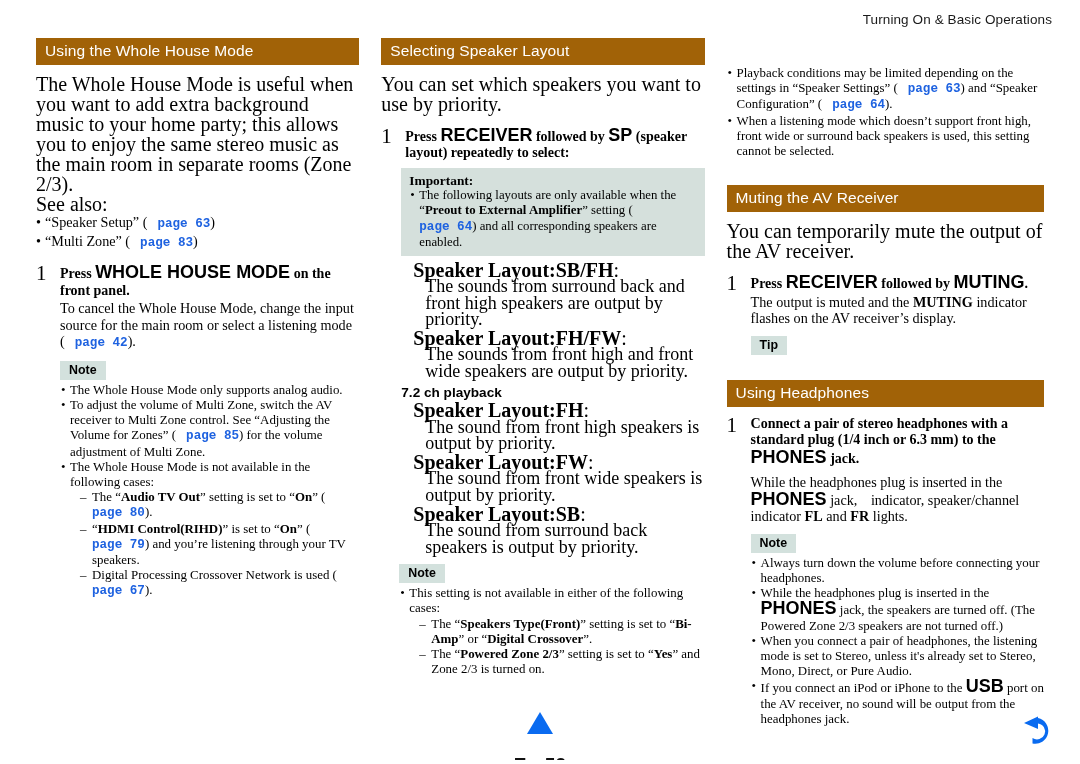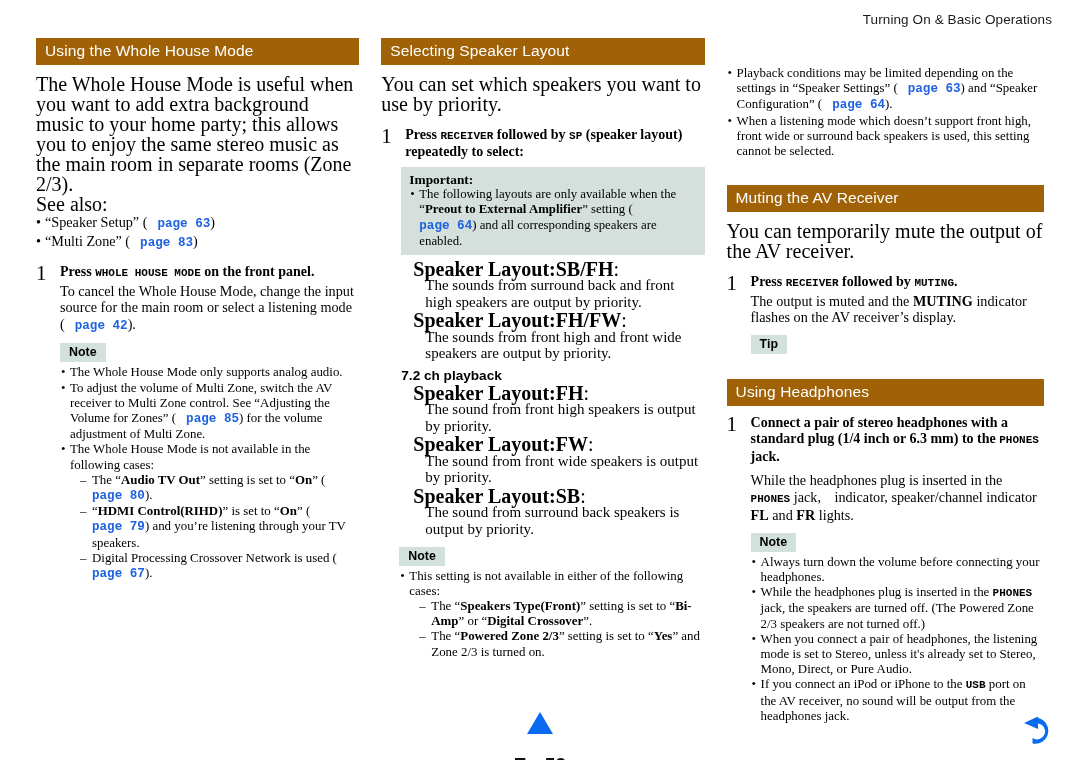--- a/index.html
+++ b/index.html
@@ -95,23 +95,23 @@
     font-weight: normal;
     padding-top: 0px;
   }
   .step-body { flex: 1; }
   .step-head {
     font-weight: bold;
     font-size: 14px;
     line-height: 16.4px;
   }
   .sans-b {
-    font-family: Liberation Mono, monospace;
-    font-weight: bold;
-    font-size: 11px;
+    font-family: Liberation Sans, sans-serif;
+    font-weight: bold;
+    font-size: 18px;
   }
   .serif-b { font-weight: bold; }
   .step-text {
     font-size: 14.2px;
     line-height: 16.6px;
     margin-top: 1px;
   }
 
   
   .badge {
@@ -172,21 +172,21 @@
     font-size: 13.6px;
     margin: 6px 0 2px 20px;
   }
   .layout-item { margin-left: 32px; margin-top: 2px; }
   .layout-name {
     font-weight: bold;
     font-size: 20px;
     line-height: 16.4px;
   }
   .layout-desc {
-    font-size: 15px;
+    font-size: 18px;
     line-height: 16.6px;
     padding-left: 12px;
   }
 
   .indent-note { margin-left: 18px; }
 
   
   .footer {
     position: absolute;
     left: 0; right: 0; bottom: 14px;

